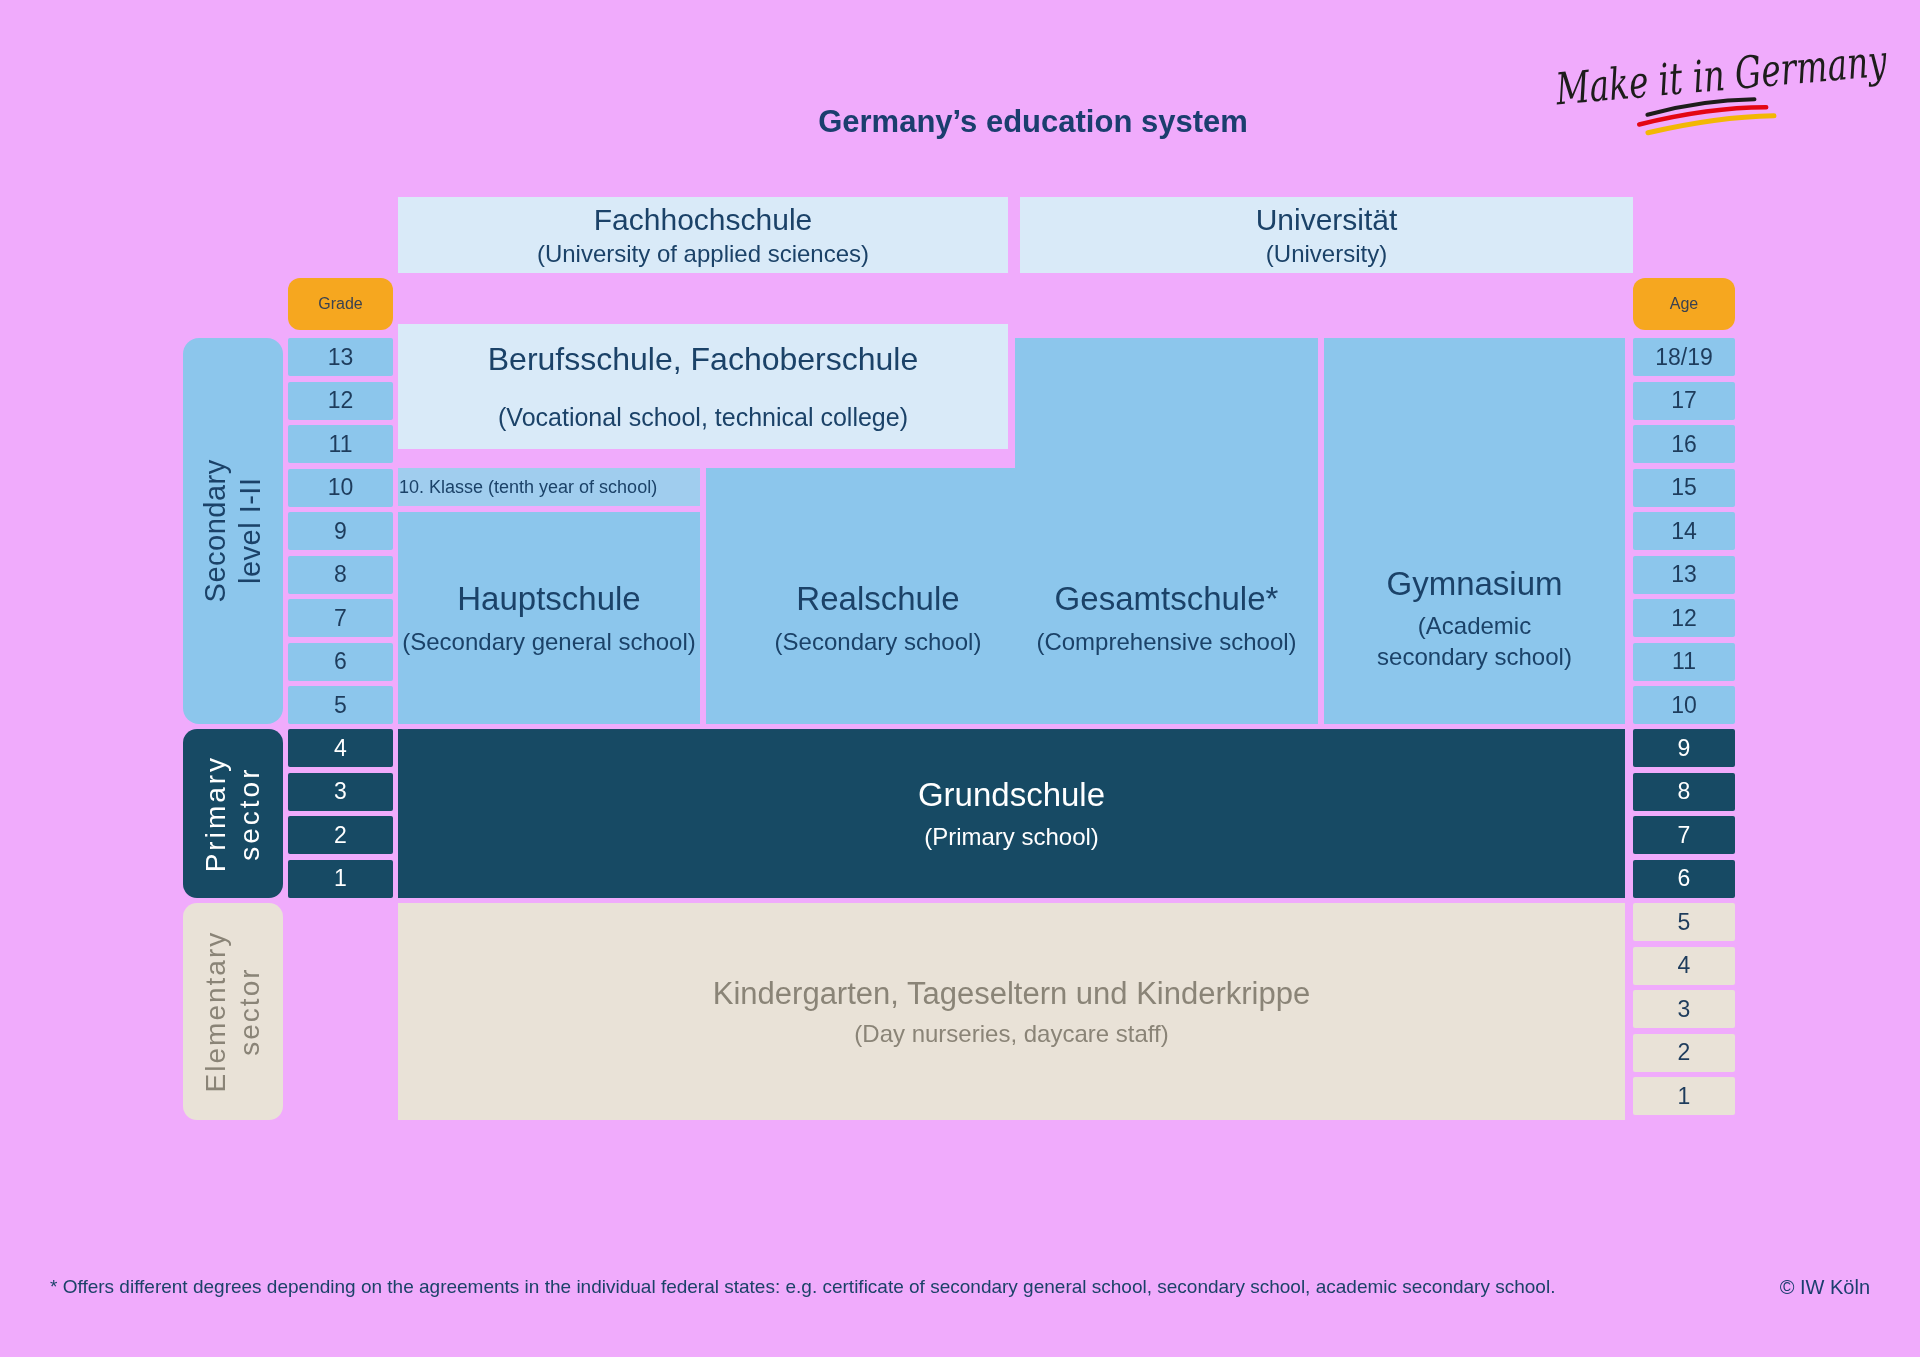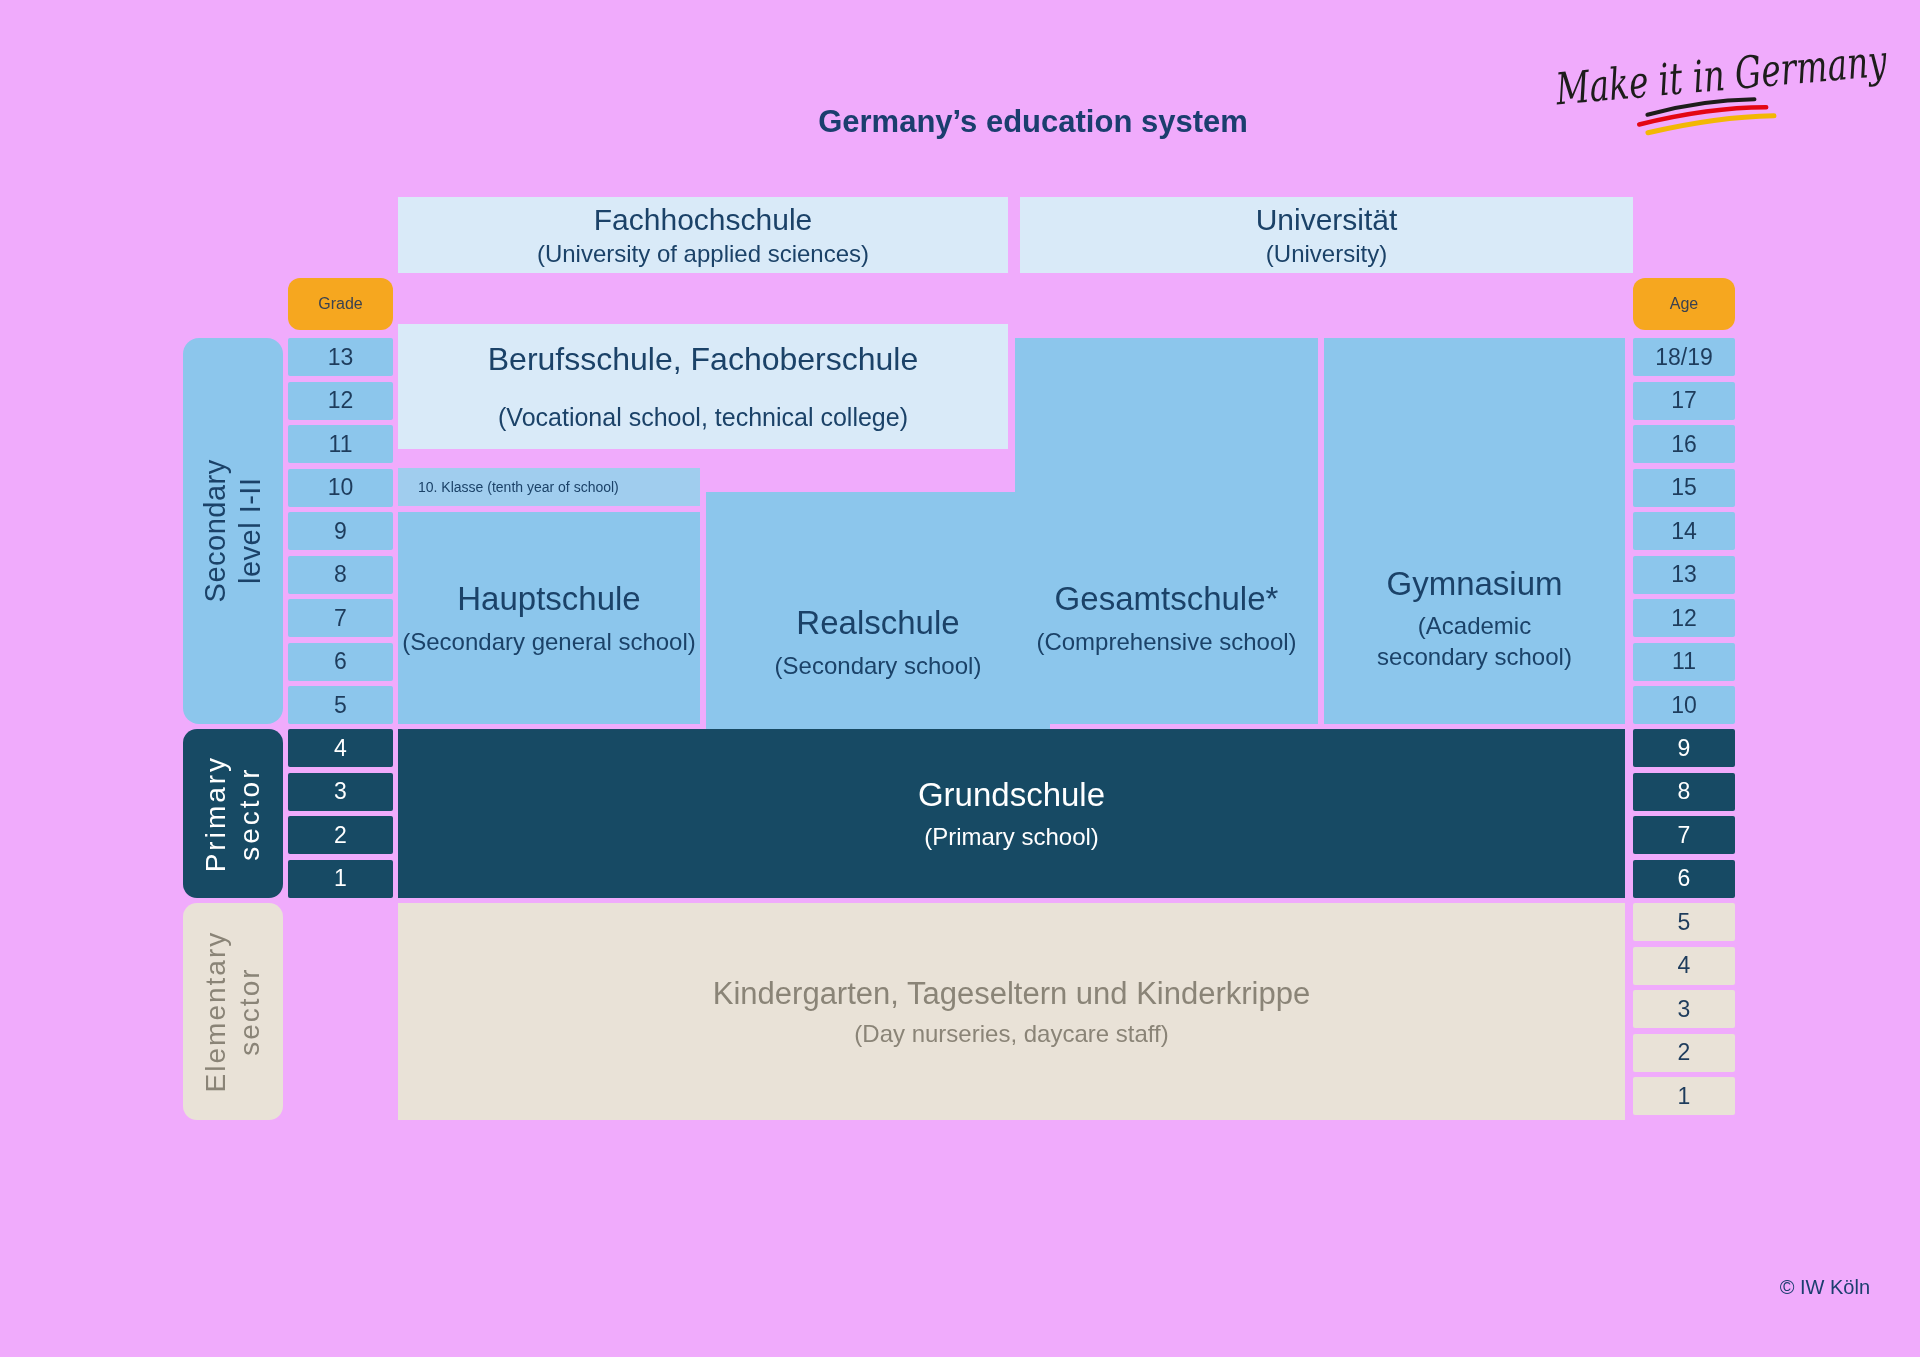--- a/index.html
+++ b/index.html
@@ -57,26 +57,26 @@
   #sec-ages{left:1633px;top:338px;width:102px}
   #pri-grades{left:288px;top:729px;width:105px}
   #pri-ages{left:1633px;top:729px;width:102px}
   #ele-ages{left:1633px;top:903px;width:102px}
 
   #berufs{left:398px;top:324px;width:610px;height:125px;background:var(--c-light-blue)}
   .b-title{font-size:32px;color:var(--c-navy-text);line-height:1.2}
   .b-sub{font-size:25px;color:var(--c-navy-text);margin-top:24px;line-height:1.25}
 
   #klasse10{left:398px;top:468px;width:302px;height:38px;background:var(--c-strip-blue);
-            display:flex;align-items:center;padding-left:20px;font-size:14px;
+            display:flex;align-items:center;padding-left:1px;font-size:18px;
             color:var(--c-navy-text);white-space:nowrap}
 
   .school{background:var(--c-mid-blue)}
   #haupt{left:398px;top:512px;width:302px;height:212px}
-  #real{left:706px;top:492px;width:344px;height:256px}
+  #real{left:706px;top:468px;width:344px;height:256px}
   #gesamt{left:1015px;top:338px;width:303px;height:386px}
   #gym{left:1324px;top:338px;width:301px;height:386px}
   .anchor{position:absolute;left:0;right:0;bottom:0;height:212px;display:flex;
           flex-direction:column;align-items:center;justify-content:center;text-align:center}
   .s-title{font-size:33px;color:var(--c-navy-text);line-height:1.2;white-space:nowrap}
   .s-sub{font-size:24px;color:var(--c-navy-text);margin-top:7px;line-height:1.3;white-space:nowrap}
   .s-sub.wrap{white-space:normal;max-width:222px}
 
   #grund{left:398px;top:729px;width:1227px;height:169px;background:var(--c-navy)}
   #grund .s-title,#grund .s-sub{color:#ffffff}
@@ -204,15 +204,16 @@
   <div class="abs box" id="grund">
     <div class="s-title">Grundschule</div>
     <div class="s-sub">(Primary school)</div>
   </div>
 
   <div class="abs box" id="kinder">
     <div class="k-title">Kindergarten, Tageseltern und Kinderkrippe</div>
     <div class="k-sub">(Day nurseries, daycare staff)</div>
   </div>
 
+  <div class="abs" id="footnote">* Offers different degrees depending on the agreements in the individual federal states: e.g. certificate of secondary general school, secondary school, academic secondary school.</div>
   <div class="abs" id="copyright">© IW Köln</div>
 
 </div>
 
 </body></html>

